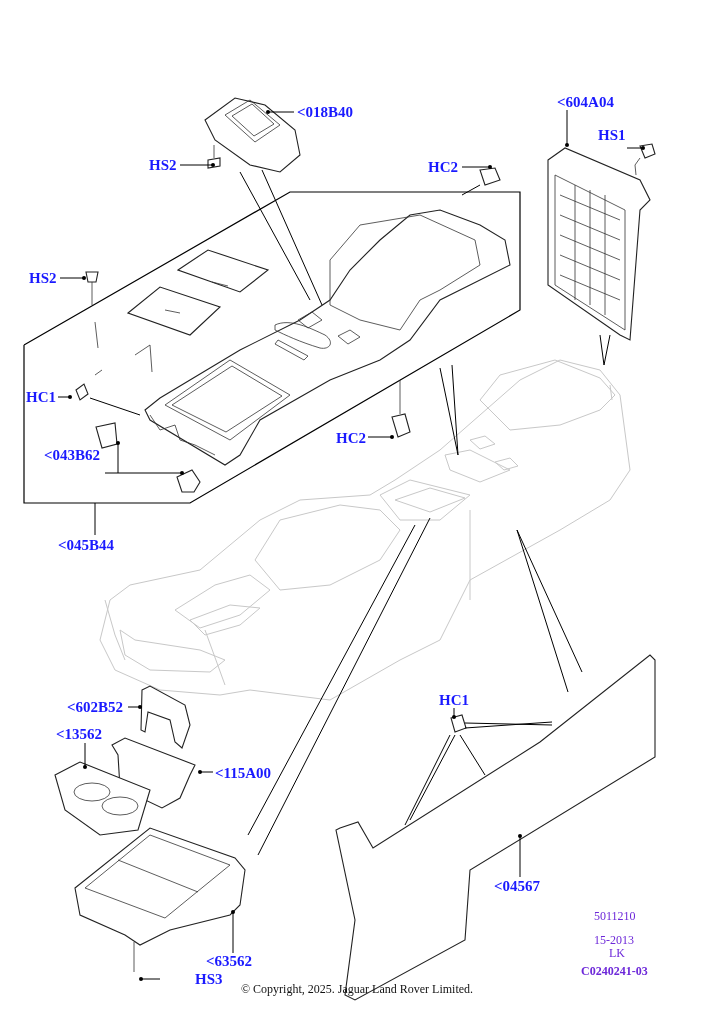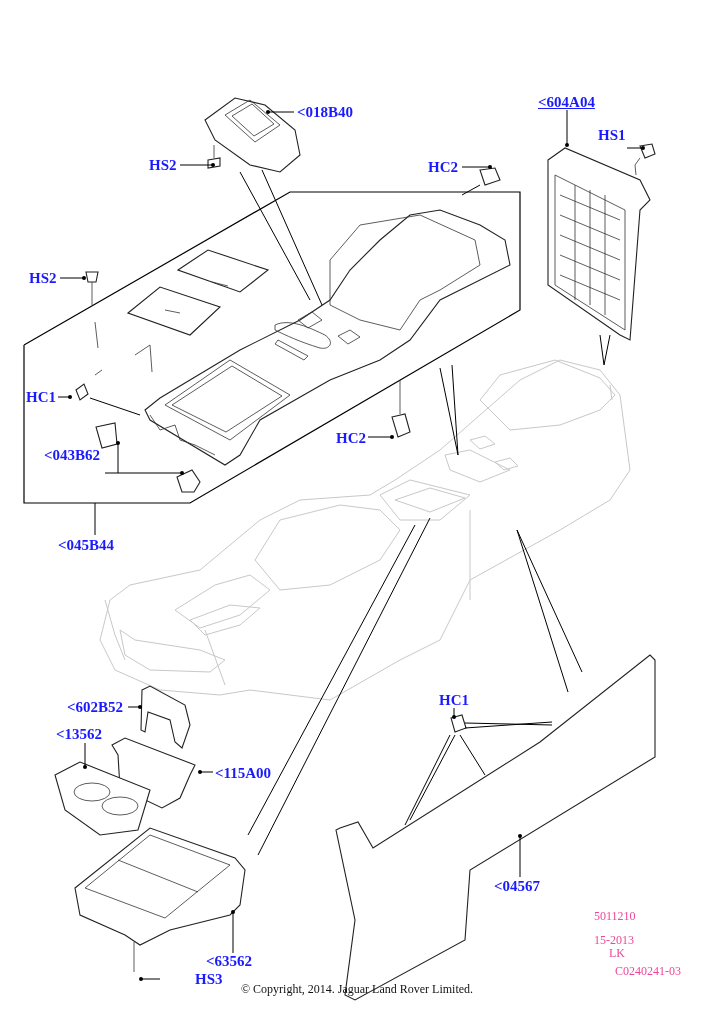--- a/index.html
+++ b/index.html
@@ -1,19 +1,19 @@
 <!DOCTYPE html>
 <html><head>
 <meta charset="utf-8">
 <style>
   html, body { margin:0; padding:0; background:#ffffff; }
   body { width:724px; height:1024px; position:relative; overflow:hidden; font-family:"Liberation Serif", serif; }
   #diagram { position:absolute; left:0; top:0; width:724px; height:1024px; }
   .callout { position:absolute; font-family:"Liberation Serif", serif; font-weight:bold; font-size:15px; color:#1a1aff; white-space:nowrap; line-height:1; cursor:pointer; }
-  .meta { position:absolute; font-family:"Liberation Serif", serif; font-size:12px; color:#ec4899; white-space:nowrap; line-height:1; }
+  .meta { position:absolute; font-family:"Liberation Serif", serif; font-size:12px; color:#6d28d9; white-space:nowrap; line-height:1; }
   .copyright { position:absolute; font-family:"Liberation Serif", serif; font-size:12px; color:#111; white-space:nowrap; line-height:1; }
   .ln { stroke:#000; stroke-width:1.2; fill:none; }
   .lnt { stroke:#000; stroke-width:1; fill:none; }
   .part { stroke:#222; stroke-width:1.1; fill:#fff; }
   .partg { stroke:#333; stroke-width:0.8; fill:none; }
   .ghost { stroke:#c8c8c8; stroke-width:1; fill:none; }
   .dot { fill:#000; }
 </style>
 </head>
 <body>
@@ -173,33 +173,33 @@
     <line class="lnt" x1="233" y1="912" x2="233" y2="953"></line>
       <circle class="dot" cx="233" cy="912" r="2"></circle>
     <line class="lnt" x1="141" y1="979" x2="160" y2="979"></line>
       <circle class="dot" cx="141" cy="979" r="2"></circle>
   </g>
 </svg>
 
 <div class="callout" style="left:297px; top:105px;">&lt;018B40</div>
 <div class="callout" style="left:149px; top:158px;">HS2</div>
 <div class="callout" style="left:428px; top:160px;">HC2</div>
-<div class="callout" style="left:538px; top:95px;text-decoration:underline;">&lt;604A04</div>
+<div class="callout" style="left:557px; top:95px;">&lt;604A04</div>
 <div class="callout" style="left:598px; top:128px;">HS1</div>
 <div class="callout" style="left:29px; top:271px;">HS2</div>
 <div class="callout" style="left:26px; top:390px;">HC1</div>
 <div class="callout" style="left:336px; top:431px;">HC2</div>
 <div class="callout" style="left:44px; top:448px;">&lt;043B62</div>
 <div class="callout" style="left:58px; top:538px;font-family:Liberation Serif, serif;">&lt;045B44</div>
 <div class="callout" style="left:67px; top:700px;">&lt;602B52</div>
 <div class="callout" style="left:56px; top:727px;font-family:Liberation Serif, serif;">&lt;13562</div>
 <div class="callout" style="left:215px; top:766px;">&lt;115A00</div>
 <div class="callout" style="left:439px; top:693px;">HC1</div>
 <div class="callout" style="left:494px; top:879px;">&lt;04567</div>
 <div class="callout" style="left:206px; top:954px;text-align:right;">&lt;63562</div>
 <div class="callout" style="left:162px; top:972px;margin-left:33px;">HS3</div>
 
 <div class="meta" style="left:594px; top:910px;">5011210</div>
 <div class="meta" style="left:594px; top:892px;margin-top:42px;">15-2013</div>
 <div class="meta" style="left:609px; top:947px;">LK</div>
-<div class="meta" style="left:615px; top:965px;">C0240241-03</div>
-
-<div class="copyright" style="left:241px; top:983px;">© Copyright, 2014. Jaguar Land Rover Limited.</div>
+<div class="meta" style="left:581px; top:965px;font-weight:bold;">C0240241-03</div>
+
+<div class="copyright" style="left:241px; top:983px;">© Copyright, 2025. Jaguar Land Rover Limited.</div>
 
 </body></html>

